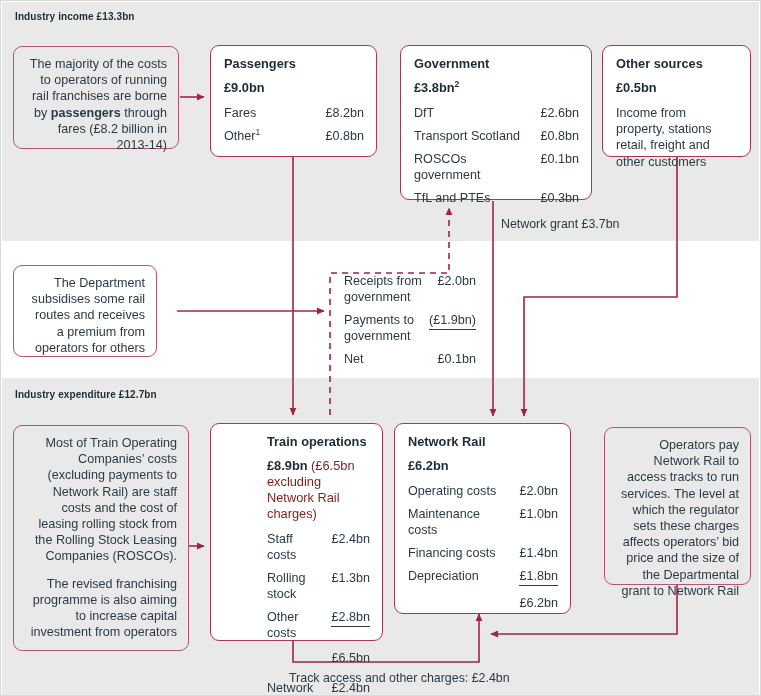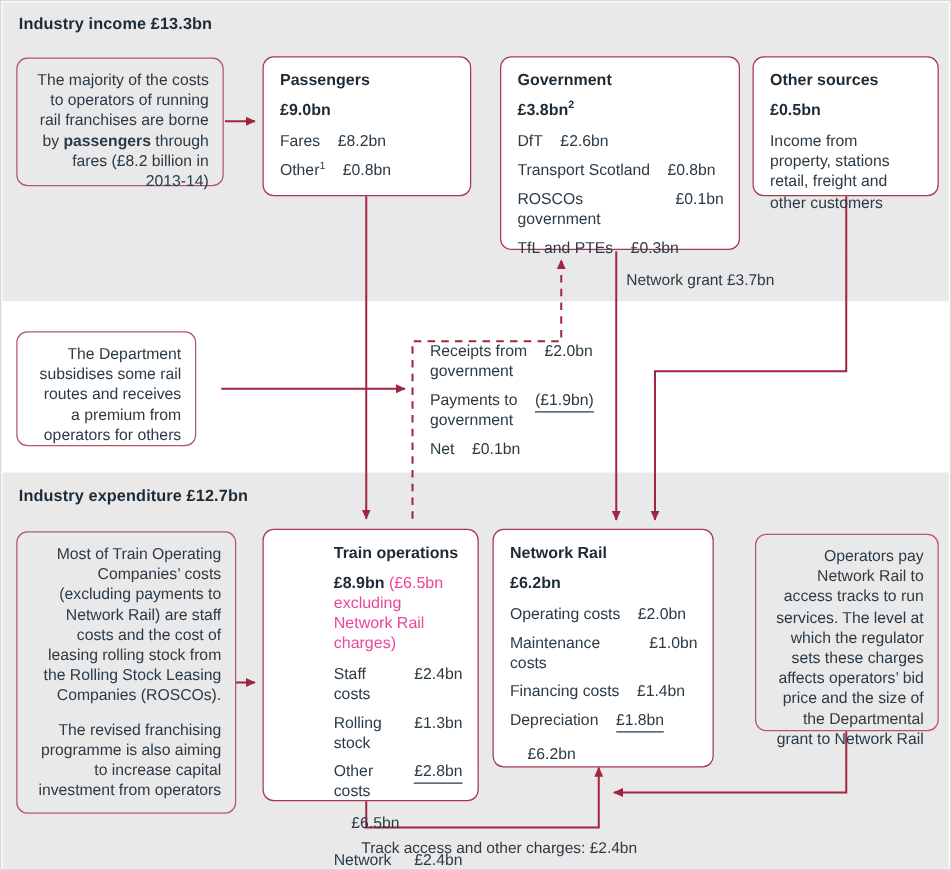--- a/index.html
+++ b/index.html
@@ -13,21 +13,21 @@
     box-sizing:border-box;
     overflow:hidden;
     color:#1d2b36;
   }
   .band{position:absolute;left:1px;right:1px;background:#e9e9ea;}
   .band-top{top:1px;height:239px;}
   .band-bottom{top:377px;height:318px;}
 
   .band-title{
     position:absolute;
-    font-size:13px;font-weight:bold;color:#1d2b36;
+    font-size:10px;font-weight:bold;color:#1d2b36;
     letter-spacing:0.1px;white-space:nowrap;
   }
 
   .card{
     position:absolute;
     background:#ffffff;
     border:1.3px solid #a63a54;
     border-radius:9px;
     box-sizing:border-box;
   }
@@ -41,23 +41,23 @@
     font-size:12.6px;line-height:16.2px;color:#2b3a45;text-align:right;
   }
   .note.on-white{background:#ffffff;}
   .note p{margin:0;}
   .note p + p{margin-top:11px;}
   .note b{font-weight:bold;}
 
   .card-inner{padding:10px 12px 10px 13px;}
   .card-title{font-size:12.8px;font-weight:bold;color:#1d2b36;margin-bottom:9px;}
   .card-total{font-size:12.8px;font-weight:bold;color:#1d2b36;margin-bottom:9px;line-height:16px;}
-  .card-total .light{font-weight:normal;color:#ec4899;}
+  .card-total .light{font-weight:normal;color:#7f1d1d;}
   .row{
-    display:flex;align-items:baseline;
+    display:flex;justify-content:space-between;align-items:baseline;
     font-size:12.6px;color:#2b3a45;line-height:16px;margin-bottom:7px;
   }
   .row .lbl{white-space:pre-line;}
   .row .val{margin-left:14px;white-space:nowrap;}
   .row.rule .val{border-bottom:1.2px solid #2b3a45;padding-bottom:1px;}
   .row.sum{margin-top:9px;}
   .row.spacer{margin-top:14px;}
   sup{font-size:8.5px;vertical-align:super;line-height:0;}
 
   .floating{

